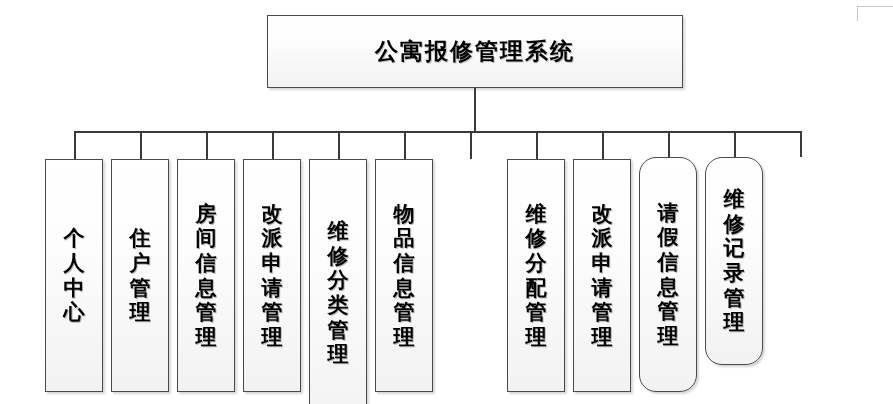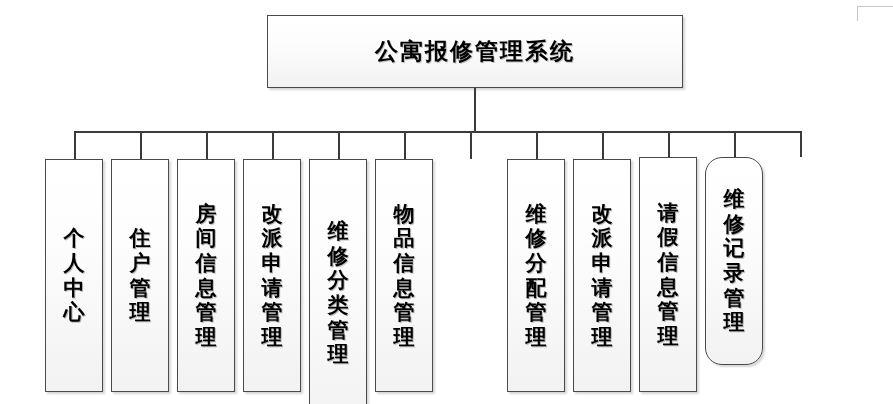--- a/index.html
+++ b/index.html
@@ -125,20 +125,20 @@
   </div>
   <div class="node child-node" style="left:375px; top:159px; height:233px;">
     <span class="node-label">物品信息管理</span>
   </div>
   <div class="node child-node" style="left:507px; top:159px; height:233px;">
     <span class="node-label">维修分配管理</span>
   </div>
   <div class="node child-node" style="left:573px; top:159px; height:233px;">
     <span class="node-label">改派申请管理</span>
   </div>
-  <div class="node child-node" style="left:639px; top:157px; height:235px;">
+  <div class="node child-node" style="left:639px; top:157px; height:235px;border-radius:17px;">
     <span class="node-label">请假信息管理</span>
   </div>
   <div class="node child-node" style="left:705px; top:157px; height:208px;border-radius:17px;">
     <span class="node-label">维修记录管理</span>
   </div>
 
 </div>
 
 </body></html>

